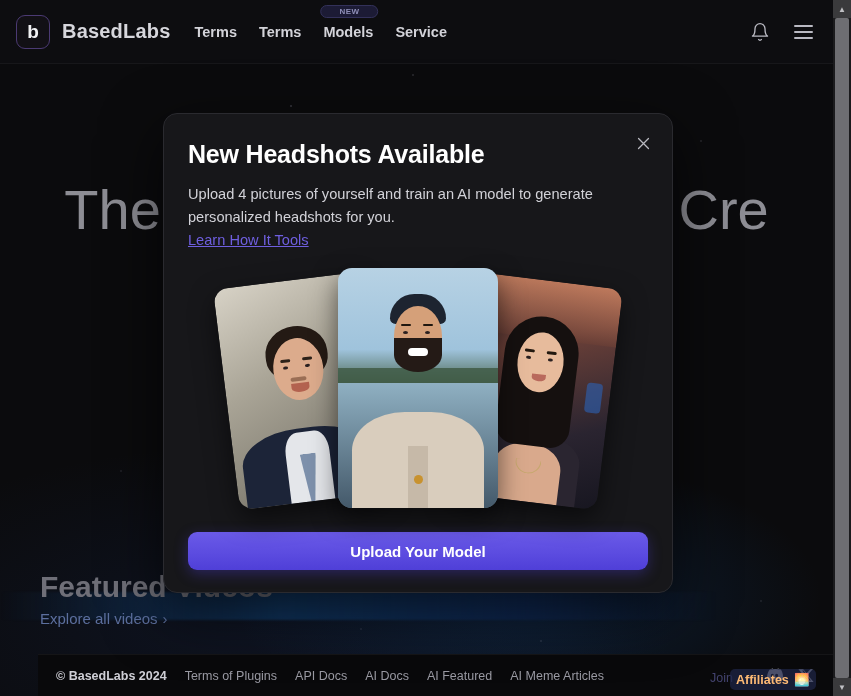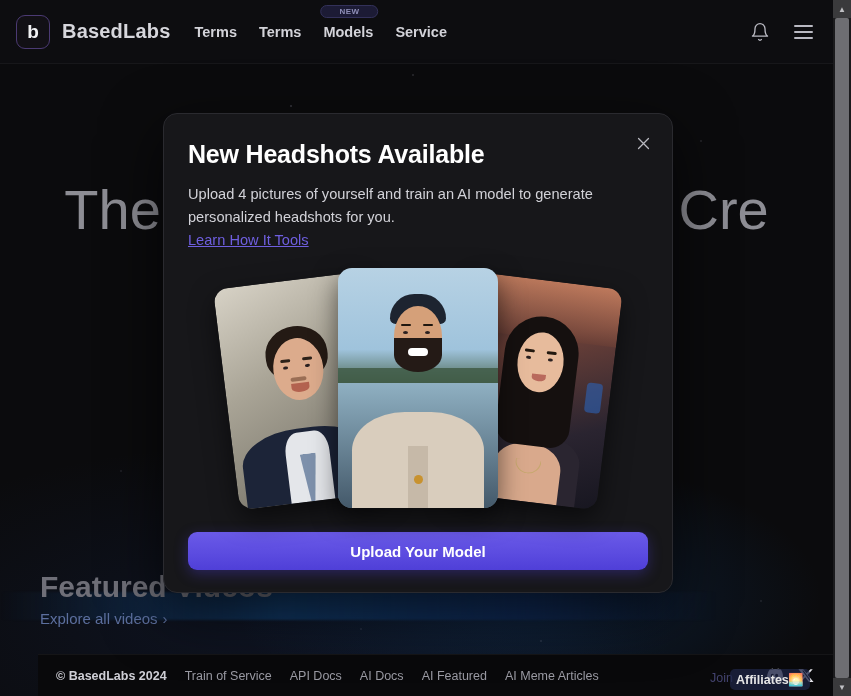--- a/index.html
+++ b/index.html
@@ -179,24 +179,24 @@
   .social-icon { cursor: pointer; display: flex; align-items: center; }
 
   
   .ghost-join {
     position: absolute; left: 672px; bottom: 11px;
     font-size: 12.5px; color: #4d4d80; opacity: .85;
     pointer-events: none;
   }
   .affiliate-chip {
     position: absolute; left: 692px; bottom: 6px;
-    display: flex; align-items: center; 
+    display: flex; align-items: center; gap: 6px;
     padding: 3px 6px; border-radius: 5px;
     background: rgba(30,36,70,0.75);
-    color: #e5e5e5; font-size: 12.5px; font-weight: bold;
+    color: #fdba74; font-size: 12.5px; font-weight: bold;
     cursor: pointer;
   }
 
   
   .scrollbar {
     position: absolute; top: 0; right: 0; width: 18px; height: 696px;
     background: #1b1b1d; z-index: 20;
   }
   .sb-arrow {
     position: absolute; left: 0; width: 18px; height: 18px;
@@ -352,21 +352,21 @@
         </div>
 
       </div>
 
       <div class="cta">Upload Your Model</div>
     </div>
   </div>
 
   <div class="footer">
     <div class="copyright">© BasedLabs 2024</div>
-    <div class="footer-link">Train of Service</div>
+    <div class="footer-link">Terms of Plugins</div>
     <div class="footer-link">API Docs</div>
     <div class="footer-link">AI Docs</div>
     <div class="footer-link">AI Featured</div>
     <div class="footer-link">AI Meme Articles</div>
 
     <div class="footer-social">
       <div class="social-icon">
         <svg width="19" height="19" viewBox="0 0 24 24" fill="#cfcfd6">
           <path d="M20.3 4.6A17 17 0 0 0 16 3.2l-.2.4a14 14 0 0 1 3.6 1.8 14.5 14.5 0 0 0-12.8 0A14 14 0 0 1 10.2 3.6L10 3.2A17 17 0 0 0 5.7 4.6C3 8.6 2.3 12.5 2.6 16.3a17.2 17.2 0 0 0 5.2 2.6l1-1.7a11 11 0 0 1-1.8-.9l.4-.3a12.3 12.3 0 0 0 10.6 0l.4.3a11 11 0 0 1-1.8.9l1 1.7a17.2 17.2 0 0 0 5.2-2.6c.4-4.4-.6-8.3-2.5-11.7ZM9.3 14.1c-1 0-1.9-1-1.9-2.1s.8-2.1 1.9-2.1 1.9 1 1.9 2.1-.8 2.1-1.9 2.1Zm5.4 0c-1 0-1.9-1-1.9-2.1s.8-2.1 1.9-2.1 1.9 1 1.9 2.1-.8 2.1-1.9 2.1Z"></path>
         </svg>

